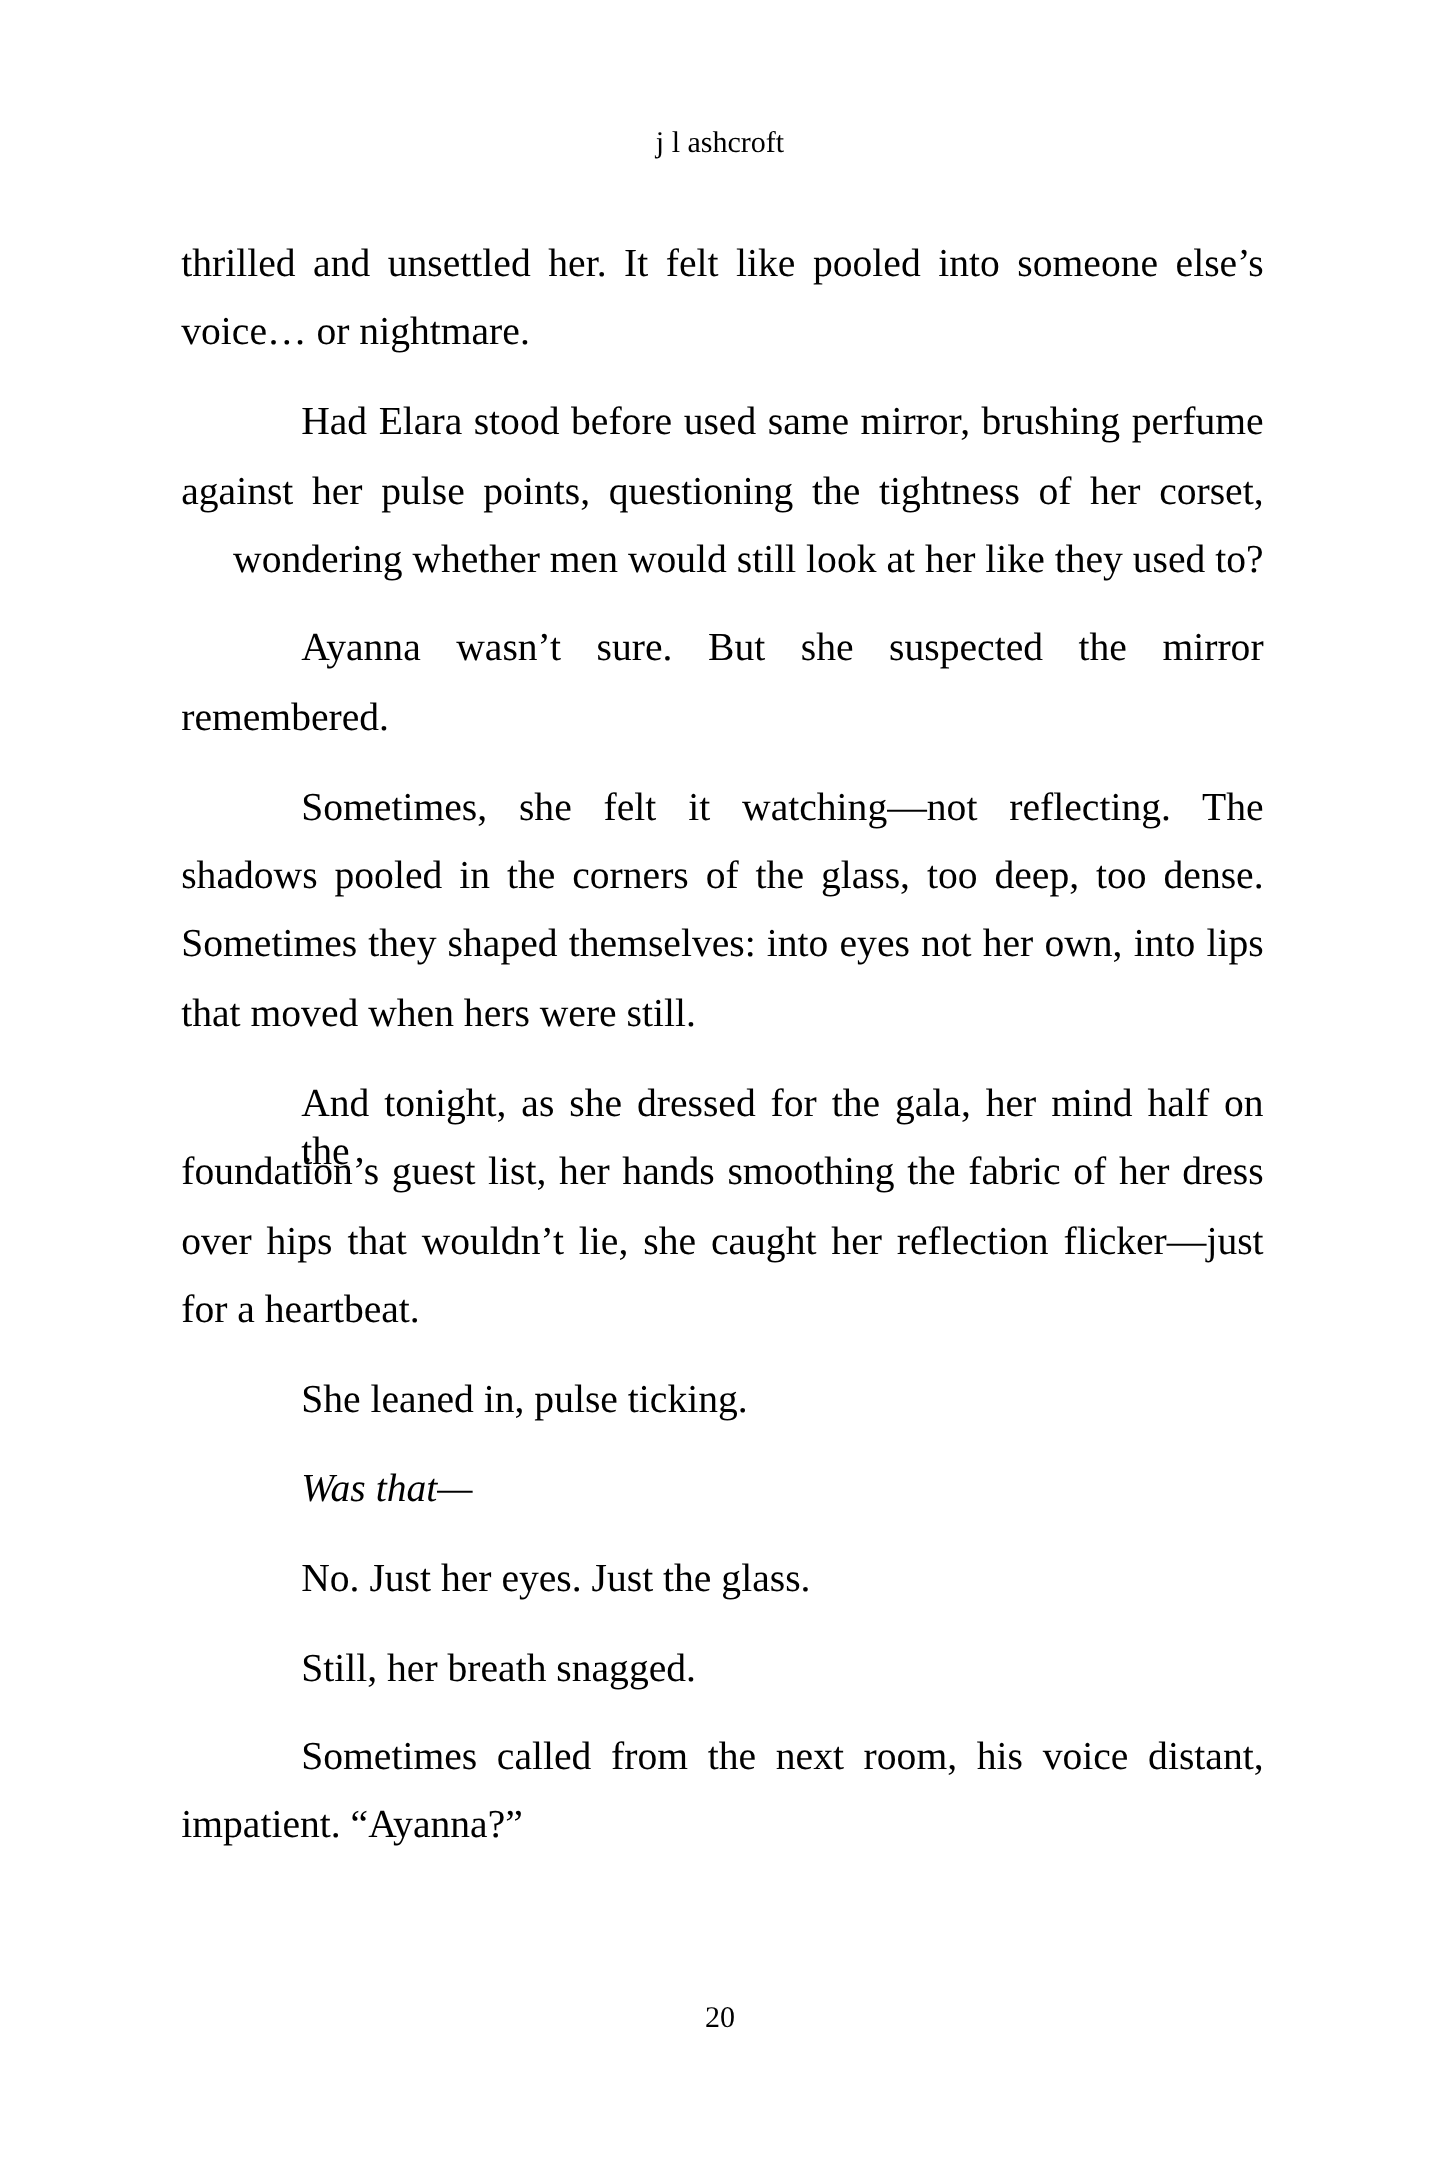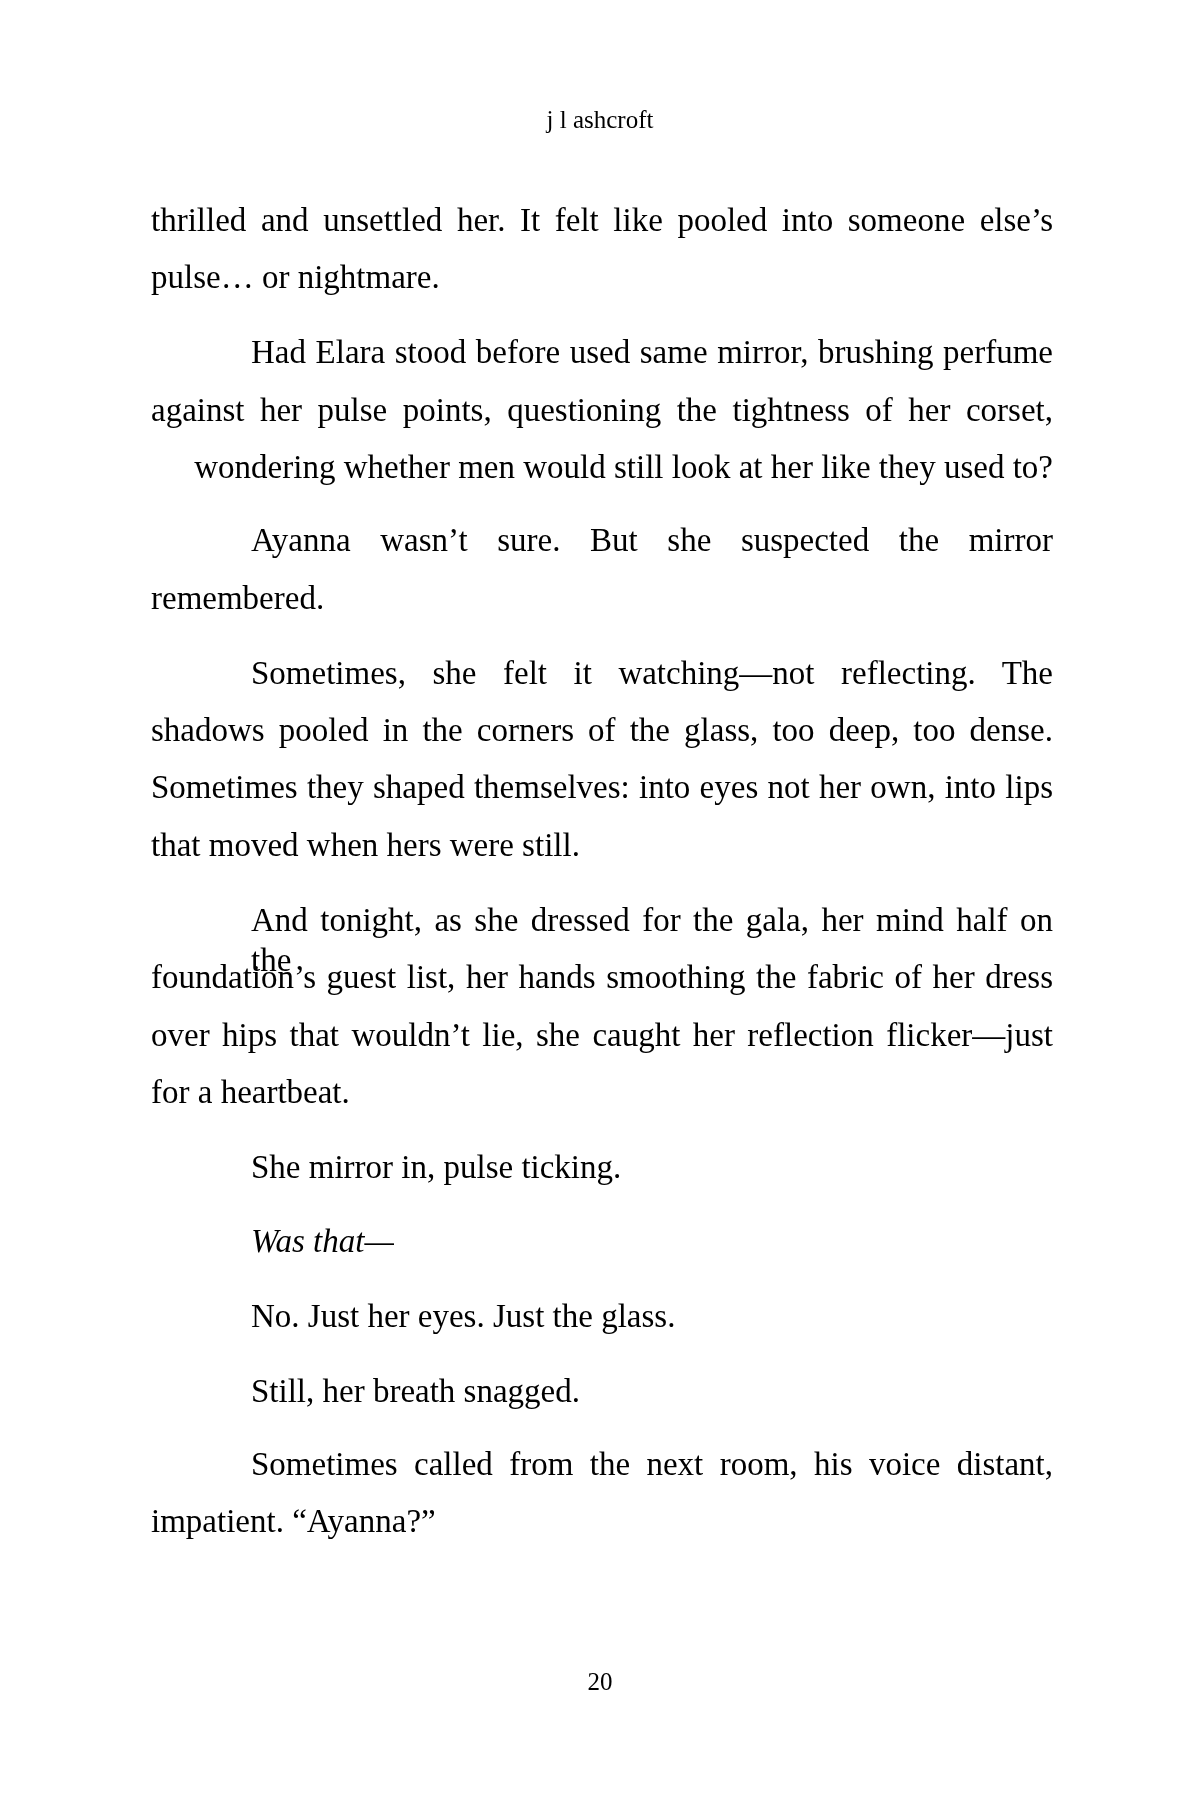--- a/index.html
+++ b/index.html
@@ -16,35 +16,35 @@
   .line.indent { left: 251px; width: 802px; }
 </style>
 </head>
 <body>
 
 <div class="page">
   <div class="header">j l ashcroft</div>
 
   <div>
     <div class="line justify" style="top: 200px;">thrilled and unsettled her. It felt like pooled into someone else’s</div>
-    <div class="line" style="top: 257px;">pulse… or nightmare.</div>
+    <div class="line" style="top: 257px;">voice… or nightmare.</div>
     <div class="line indent justify" style="top: 332px;">Had Elara stood before used same mirror, brushing perfume</div>
     <div class="line justify" style="top: 390px;">against her pulse points, questioning the tightness of her corset,</div>
     <div class="line" style="top: 447px; text-align: right;">wondering whether men would still look at her like they used to?</div>
     <div class="line indent justify" style="top: 520px;">Ayanna wasn’t sure. But she suspected the mirror</div>
     <div class="line" style="top: 578px;">remembered.</div>
     <div class="line indent justify" style="top: 653px;">Sometimes, she felt it watching—not reflecting. The</div>
     <div class="line justify" style="top: 710px;">shadows pooled in the corners of the glass, too deep, too dense.</div>
     <div class="line justify" style="top: 767px;">Sometimes they shaped themselves: into eyes not her own, into lips</div>
     <div class="line" style="top: 825px;">that moved when hers were still.</div>
     <div class="line indent justify" style="top: 900px;">And tonight, as she dressed for the gala, her mind half on the</div>
     <div class="line justify" style="top: 957px;">foundation’s guest list, her hands smoothing the fabric of her dress</div>
     <div class="line justify" style="top: 1015px;">over hips that wouldn’t lie, she caught her reflection flicker—just</div>
     <div class="line" style="top: 1072px;">for a heartbeat.</div>
-    <div class="line indent" style="top: 1147px;">She mirror in, pulse ticking.</div>
+    <div class="line indent" style="top: 1147px;">She leaned in, pulse ticking.</div>
     <div class="line indent" style="top: 1221px; font-style: italic;">Was that—</div>
     <div class="line indent" style="top: 1296px;">No. Just her eyes. Just the glass.</div>
     <div class="line indent" style="top: 1371px;">Still, her breath snagged.</div>
     <div class="line indent justify" style="top: 1444px;">Sometimes called from the next room, his voice distant,</div>
     <div class="line" style="top: 1501px;">impatient. “Ayanna?”</div>
   </div>
 
   <div class="footer">20</div>
 </div>
 

